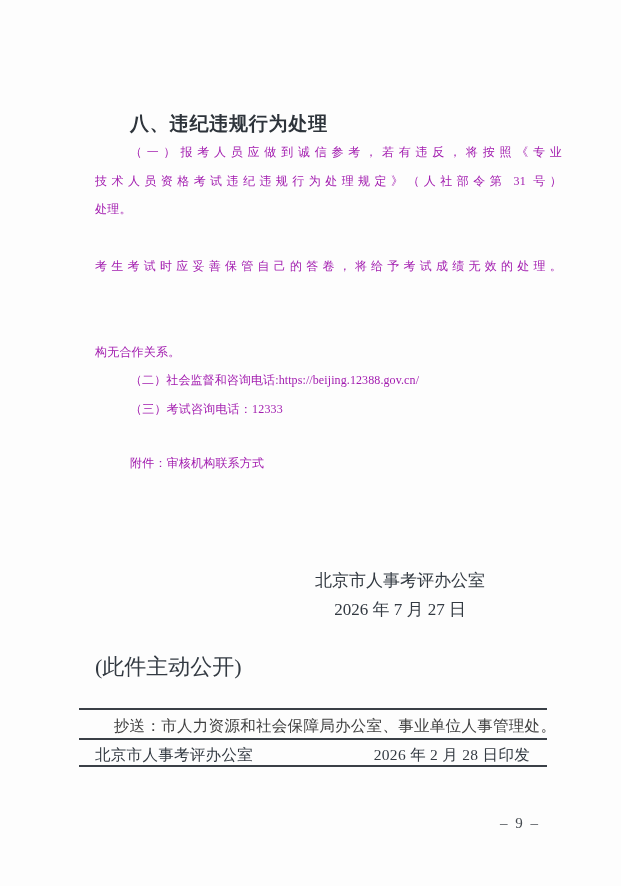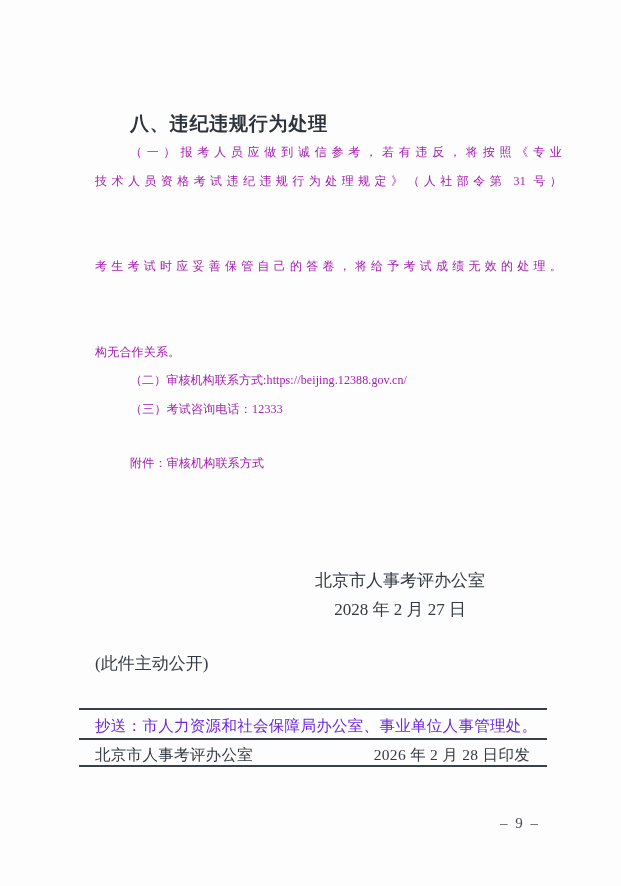--- a/index.html
+++ b/index.html
@@ -44,39 +44,40 @@
     left: 280px; top: 566px; width: 240px;
     text-align: center;
     font-size: 17px;
     line-height: 29px;
     color: #333a42;
   }
   .sig div { white-space: nowrap; }
   .disclosure {
     position: absolute;
     left: 95px; top: 652px;
-    font-size: 17px;
+    font-size: 22px;
     color: #333a42;
     white-space: nowrap;
   }
   .rule {
     position: absolute;
     left: 79px; width: 468px; height: 2px;
     background: #3a4047;
   }
   .rule-1 { top: 708px; }
   .rule-2 { top: 738px; }
   .rule-3 { top: 765px; }
   .cc-line {
     position: absolute;
-    left: 95px; top: 716px; width: 452px;
+    left: 109px; top: 716px; width: 452px;
     font-size: 15.5px;
     letter-spacing: 0.3px;
-    color: #6d28d9;
+    color: #404040;
     white-space: nowrap;
+    text-align: center;
   }
   .issue-row {
     position: absolute;
     left: 79px; top: 745px; width: 468px;
     box-sizing: border-box;
     padding: 0 17px 0 16px;
     display: flex;
     justify-content: space-between;
     font-size: 15.5px;
     letter-spacing: 0.3px;
@@ -98,38 +99,39 @@
 
 <div class="page">
 
   <div class="bodycol">
     <div class="line hd indent" style="top:112px">八、违纪违规行为处理</div>
 
     <div class="line indent fill" style="top:140px">（一）报考人员应做到诚信参考，若有违反，将按照《专业</div>
 
     <div class="line fill" style="top:169px">技术人员资格考试违纪违规行为处理规定》（人社部令第 31 号）</div>
 
+    <div class="line" style="top:197px">处理。</div>
 
 
     <div class="line fill" style="top:254px">考生考试时应妥善保管自己的答卷，将给予考试成绩无效的处理。</div>
 
 
 
     <div class="line" style="top:340px">构无合作关系。</div>
 
-    <div class="line indent urlline" style="top:368px">（二）审核机构联系方式:https://beijing.12388.gov.cn/</div>
+    <div class="line indent urlline" style="top:368px">（二）社会监督和咨询电话:https://beijing.12388.gov.cn/</div>
 
     <div class="line indent" style="top:397px">（三）考试咨询电话：12333</div>
 
     <div class="line indent" style="top:451px">附件：审核机构联系方式</div>
   </div>
 
   <div class="sig">
     <div>北京市人事考评办公室</div>
-    <div>2028 年 2 月 27 日</div>
+    <div>2026 年 7 月 27 日</div>
   </div>
 
   <div class="disclosure">(此件主动公开)</div>
 
   <div class="rule rule-1"></div>
 
   <div class="cc-line">抄送：市人力资源和社会保障局办公室、事业单位人事管理处。</div>
 
   <div class="rule rule-2"></div>
 

